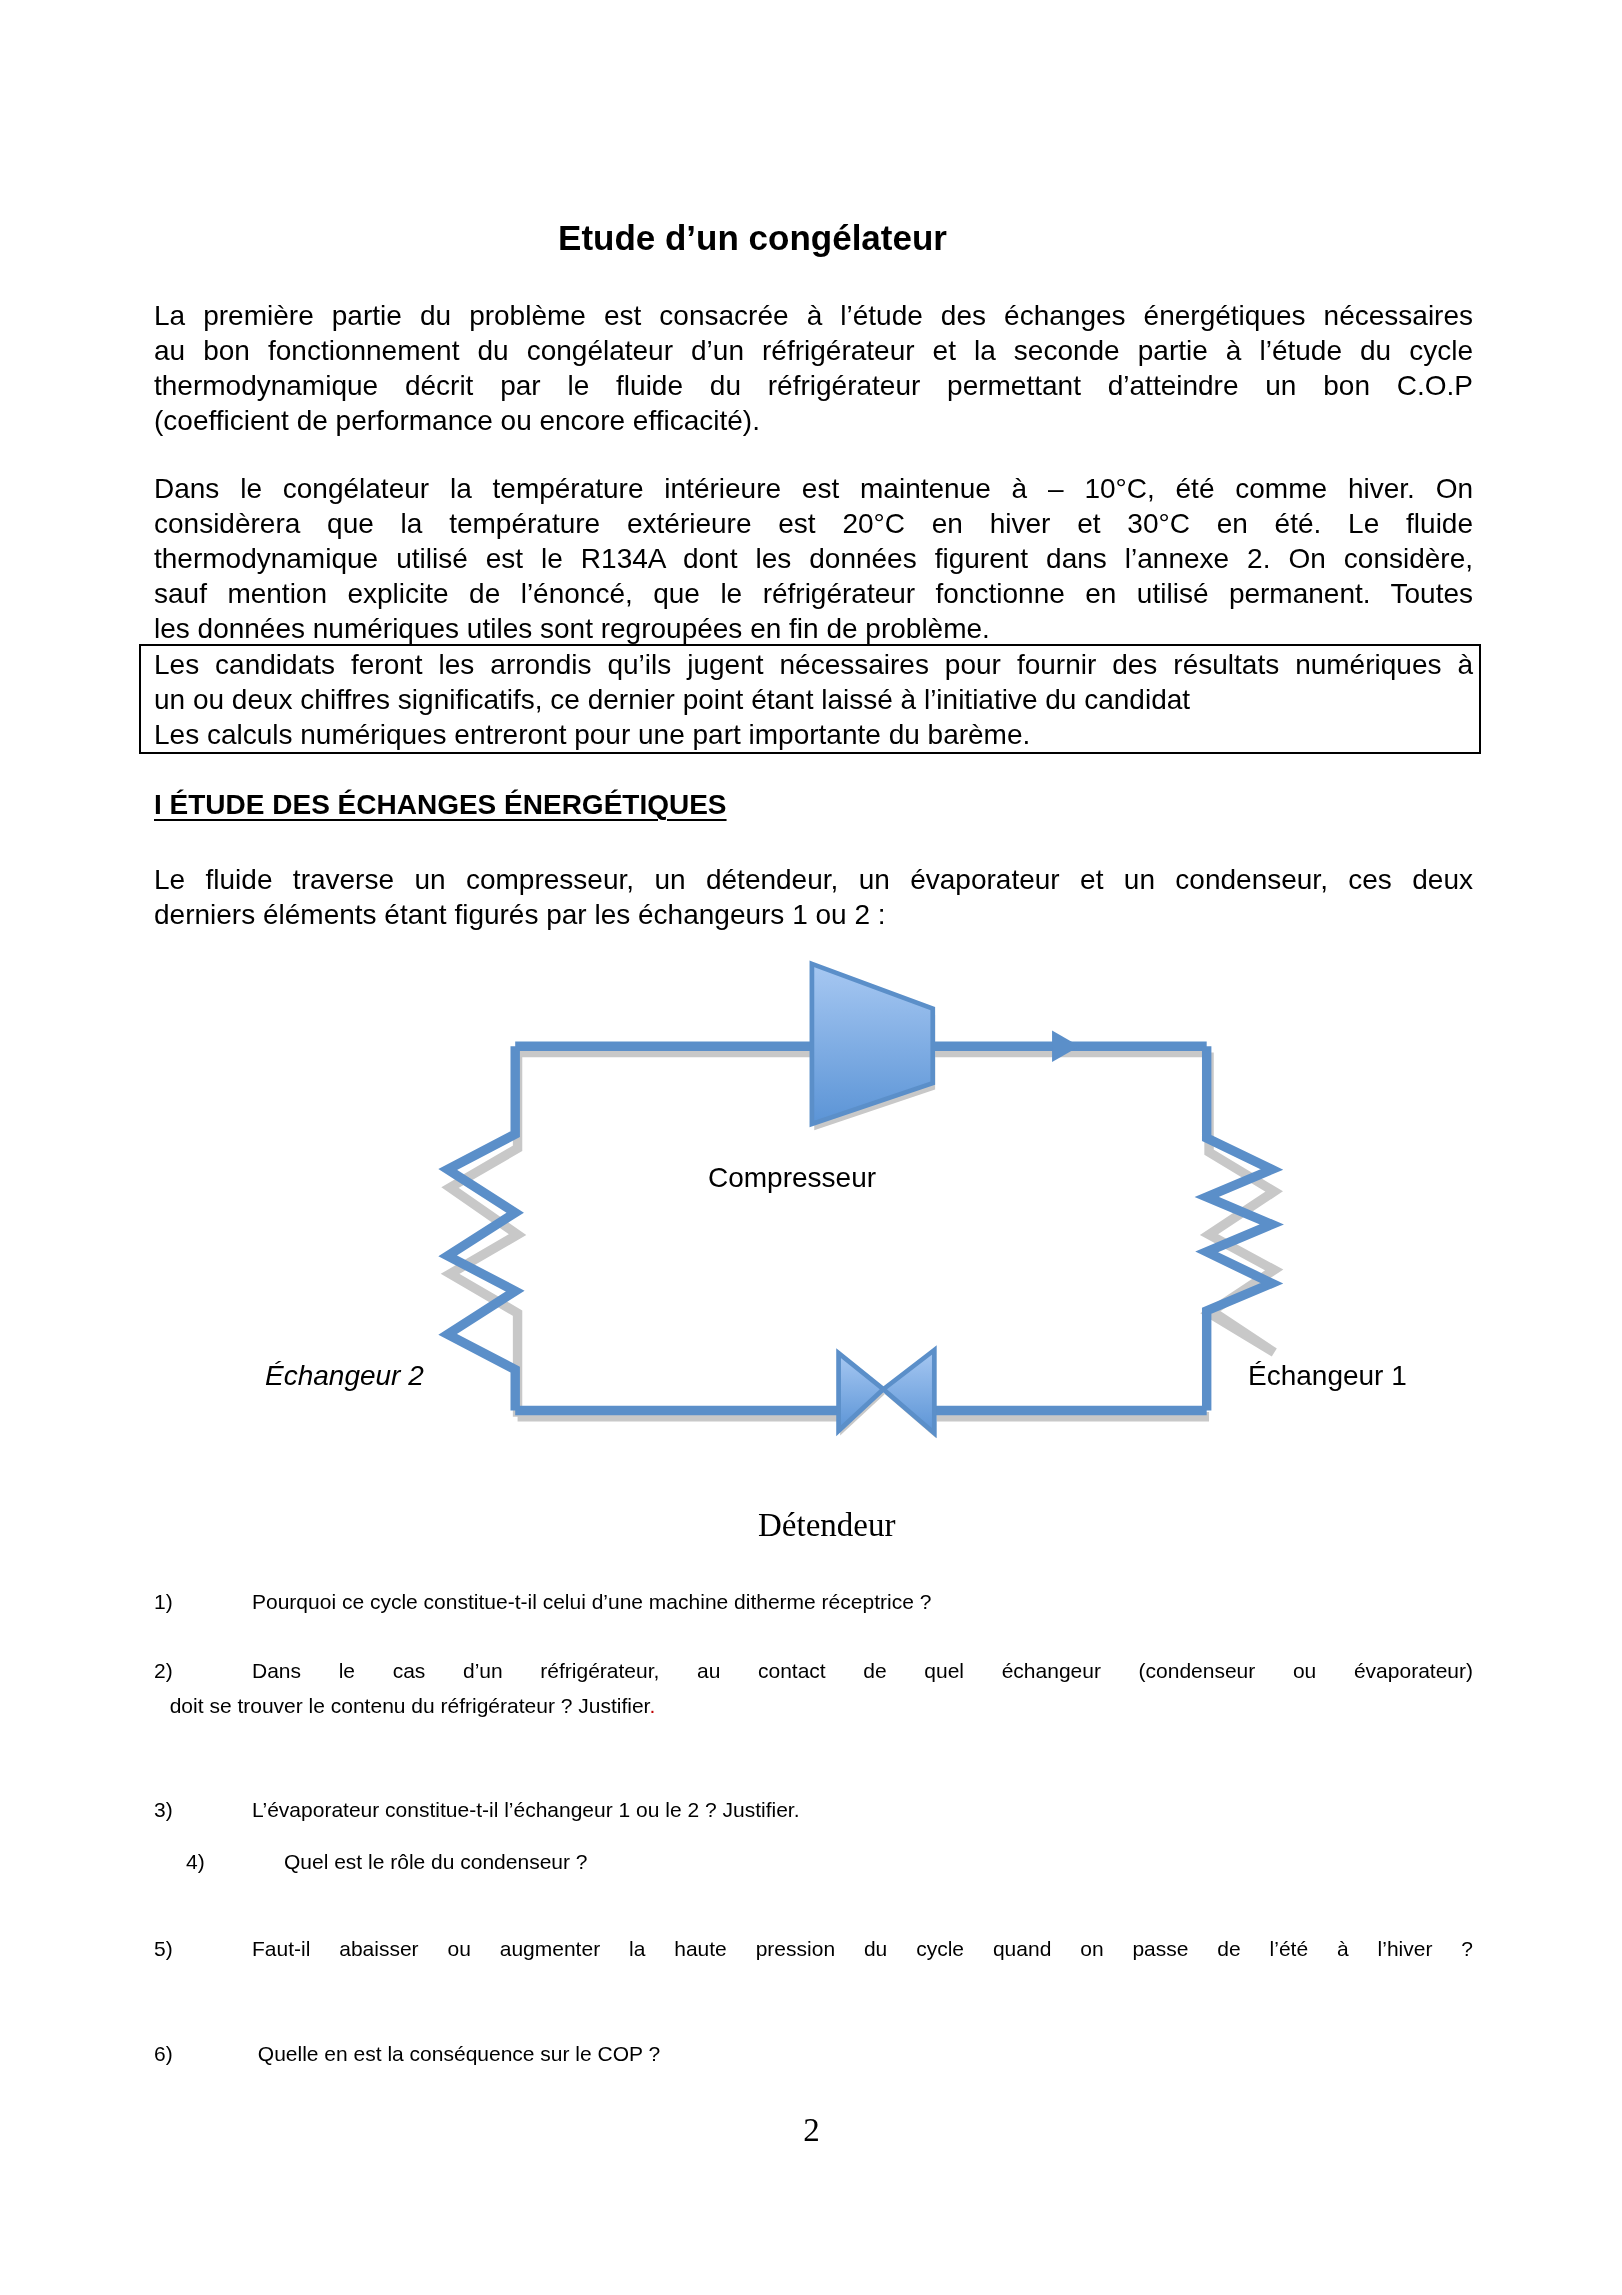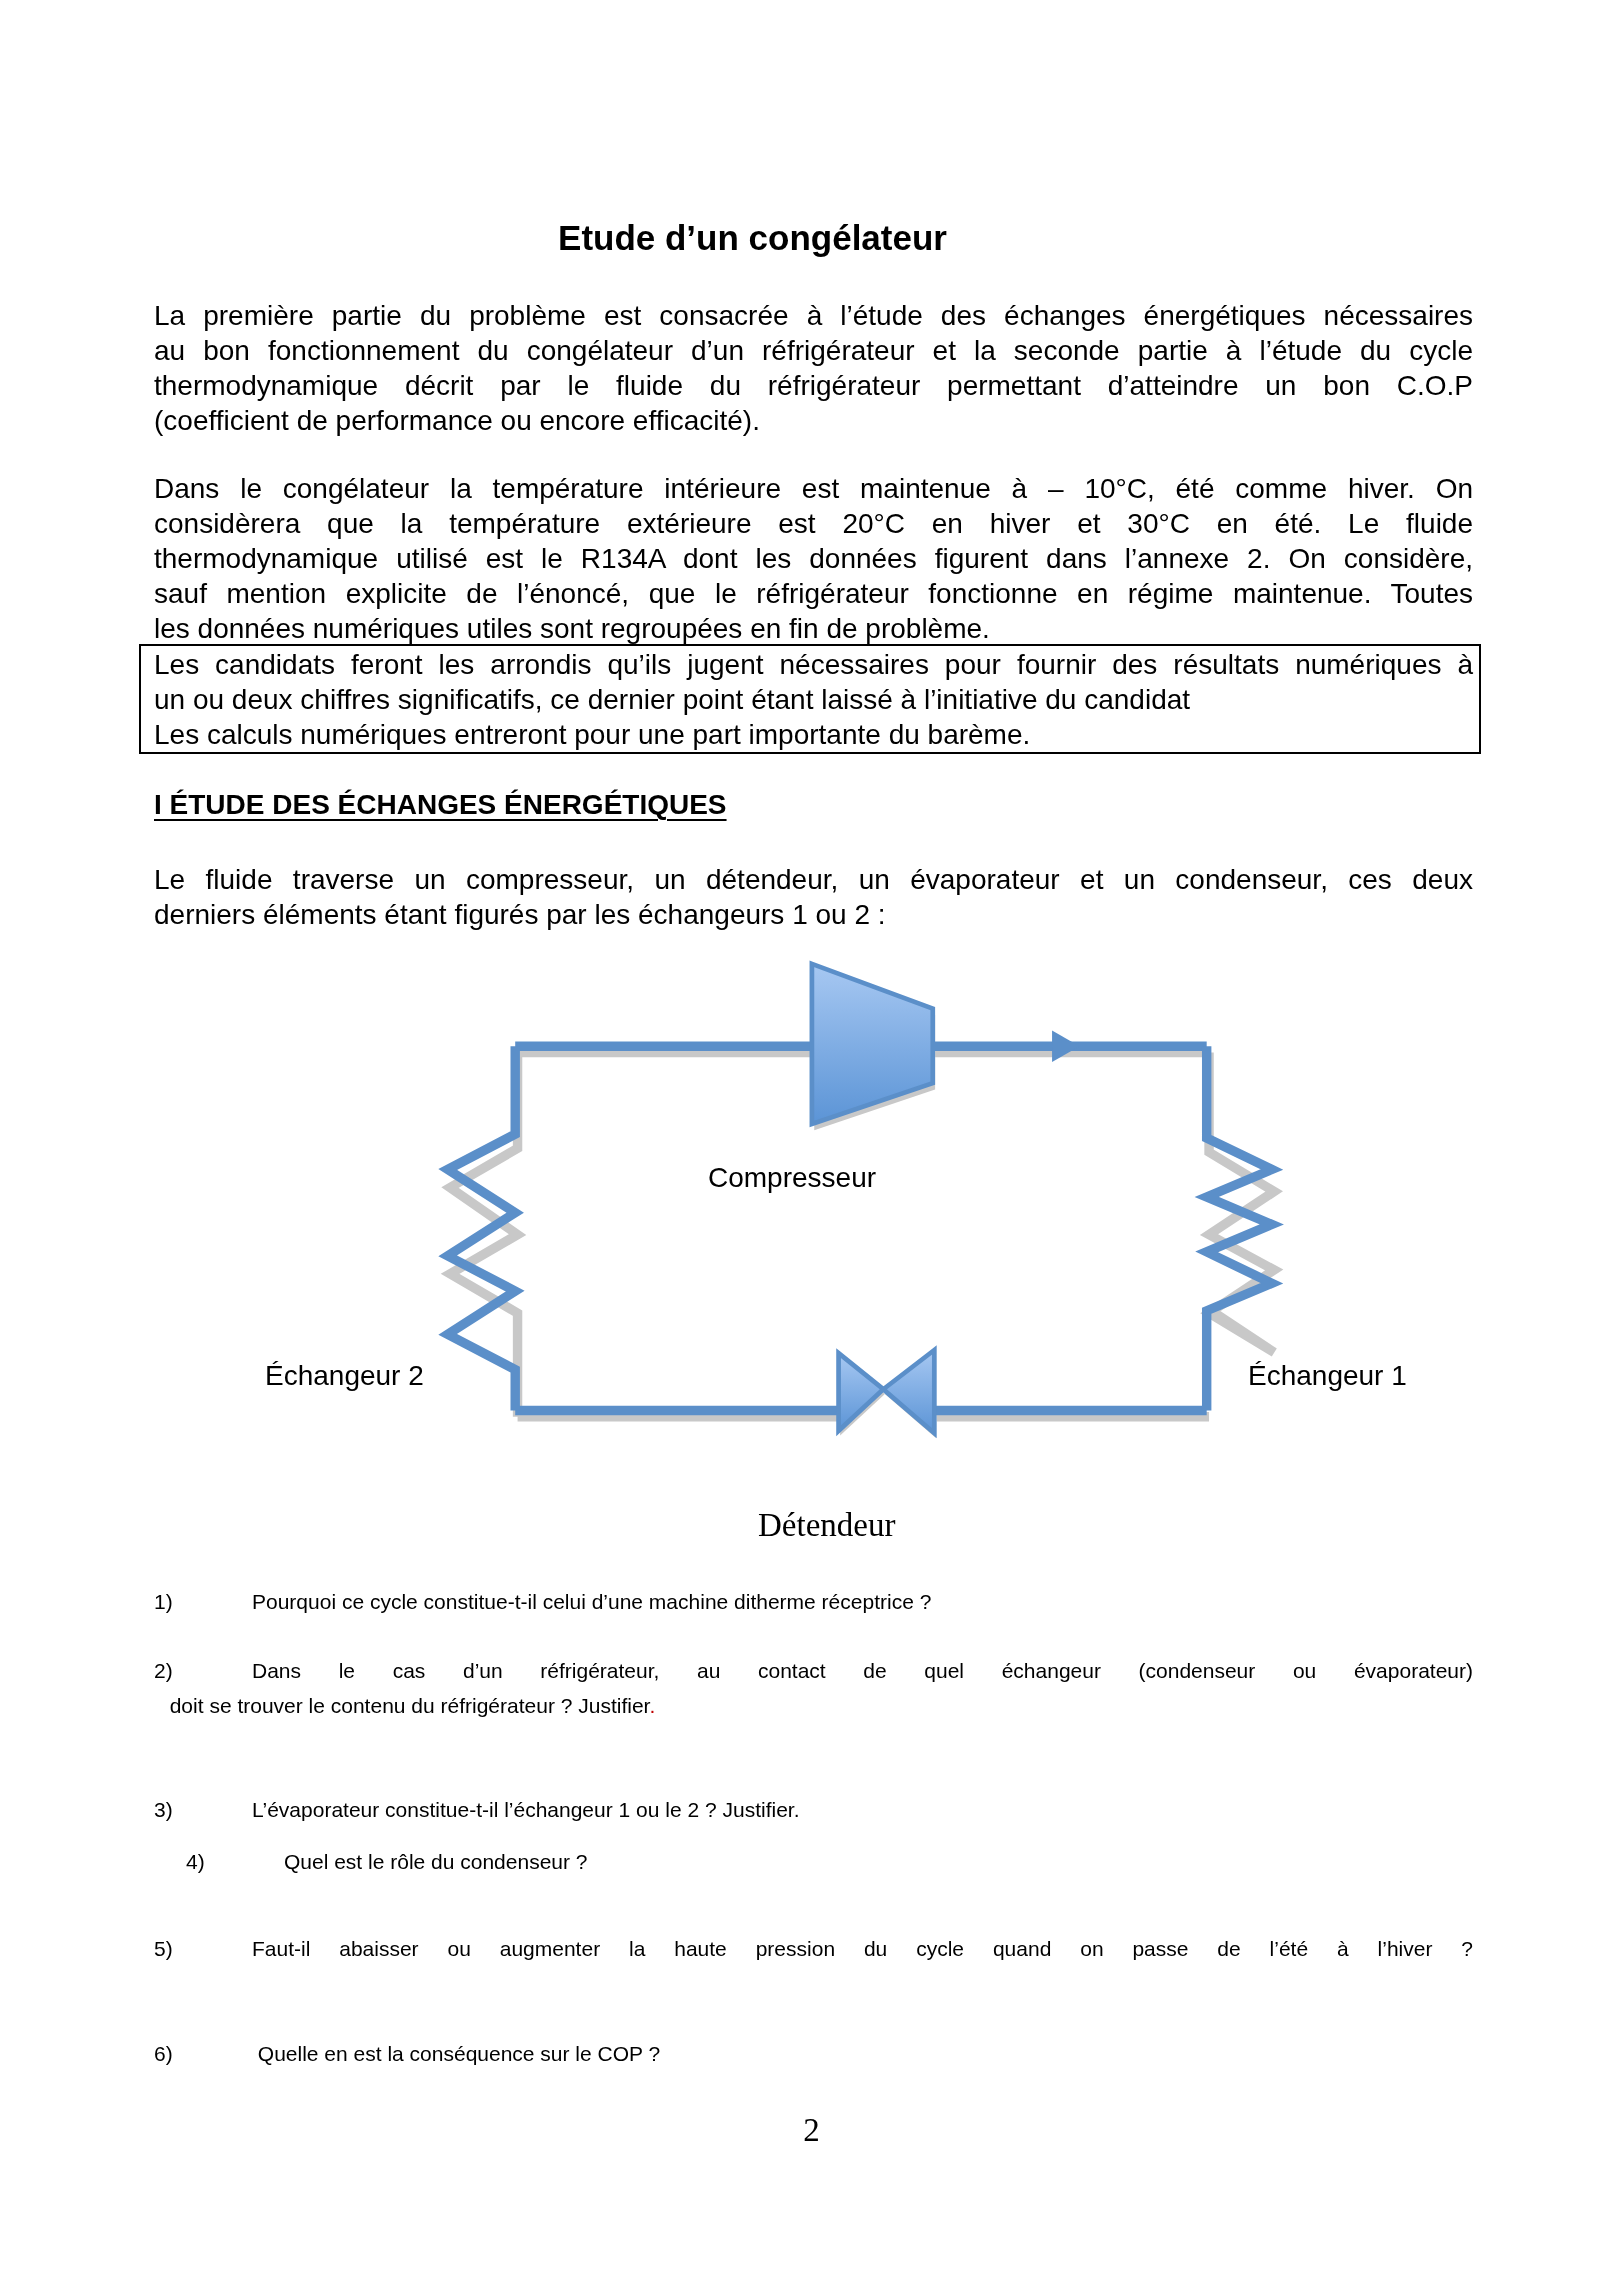--- a/index.html
+++ b/index.html
@@ -33,21 +33,21 @@
   <span class="line">La première partie du problème est consacrée à l’étude des échanges énergétiques nécessaires</span>
   <span class="line">au bon fonctionnement du congélateur d’un réfrigérateur et la seconde partie à l’étude du cycle</span>
   <span class="line">thermodynamique décrit par le fluide du réfrigérateur permettant d’atteindre un bon C.O.P</span>
   <span class="line last">(coefficient de performance ou encore efficacité).</span>
 </div>
 
 <div class="abs para" style="top:471px;">
   <span class="line">Dans le congélateur la température intérieure est maintenue à – 10°C, été comme hiver. On</span>
   <span class="line">considèrera que la température extérieure est 20°C en hiver et 30°C en été. Le fluide</span>
   <span class="line">thermodynamique utilisé est le R134A dont les données figurent dans l’annexe 2. On considère,</span>
-  <span class="line">sauf mention explicite de l’énoncé, que le réfrigérateur fonctionne en régime maintenue. Toutes</span>
+  <span class="line">sauf mention explicite de l’énoncé, que le réfrigérateur fonctionne en utilisé permanent. Toutes</span>
   <span class="line last">les données numériques utiles sont regroupées en fin de problème.</span>
 </div>
 
 <div class="abs notice"></div>
 <div class="abs notice-text">
   <span class="line">Les candidats feront les arrondis qu’ils jugent nécessaires pour fournir des résultats numériques à</span>
   <span class="line last">un ou deux chiffres significatifs, ce dernier point étant laissé à l’initiative du candidat</span>
   <span class="line last">Les calculs numériques entreront pour une part importante du barème.</span>
 </div>
 
@@ -93,21 +93,21 @@
 
   <g>
     <polygon points="1068,1724 1125,1770 1068,1823" fill="#c8c8c8" transform="translate(2,6)"></polygon>
     <polygon points="1190,1720 1125,1770 1190,1826" fill="#c8c8c8" transform="translate(2,6)"></polygon>
     <polygon points="1068,1724 1125,1770 1068,1823" fill="url(#gfill)" stroke="#5b8fc9" stroke-width="6"></polygon>
     <polygon points="1190,1720 1125,1770 1190,1826" fill="url(#gfill)" stroke="#5b8fc9" stroke-width="6"></polygon>
   </g>
 </svg>
 
 <div class="abs lbl" style="left:708px; top:1162px;">Compresseur</div>
-<div class="abs lbl" style="left:265px; top:1360px;">Échangeur 2</div>
+<div class="abs lbl" style="left:265px; top:1360px;font-style:italic;">Échangeur 2</div>
 <div class="abs lbl" style="left:1248px; top:1360px;">Échangeur 1</div>
 <div class="abs lbl lbl-serif" style="left:758px; top:1507px;">Détendeur</div>
 
 <div class="abs q" style="top:1584px;">
   <span class="num">1)</span><span>Pourquoi ce cycle  constitue-t-il celui d’une machine ditherme réceptrice ?</span>
 </div>
 <div class="abs q" style="top:1653px; text-align: justify;">
   <span style="display:block; text-align-last: justify; white-space: nowrap;"><span class="num">2)</span><span>Dans le cas d’un réfrigérateur, au contact de quel échangeur (condenseur ou évaporateur)</span></span>
   <span class="cont"><span>doit se trouver le contenu du réfrigérateur ? Justifier</span><span class="red">.</span></span>
 </div>

